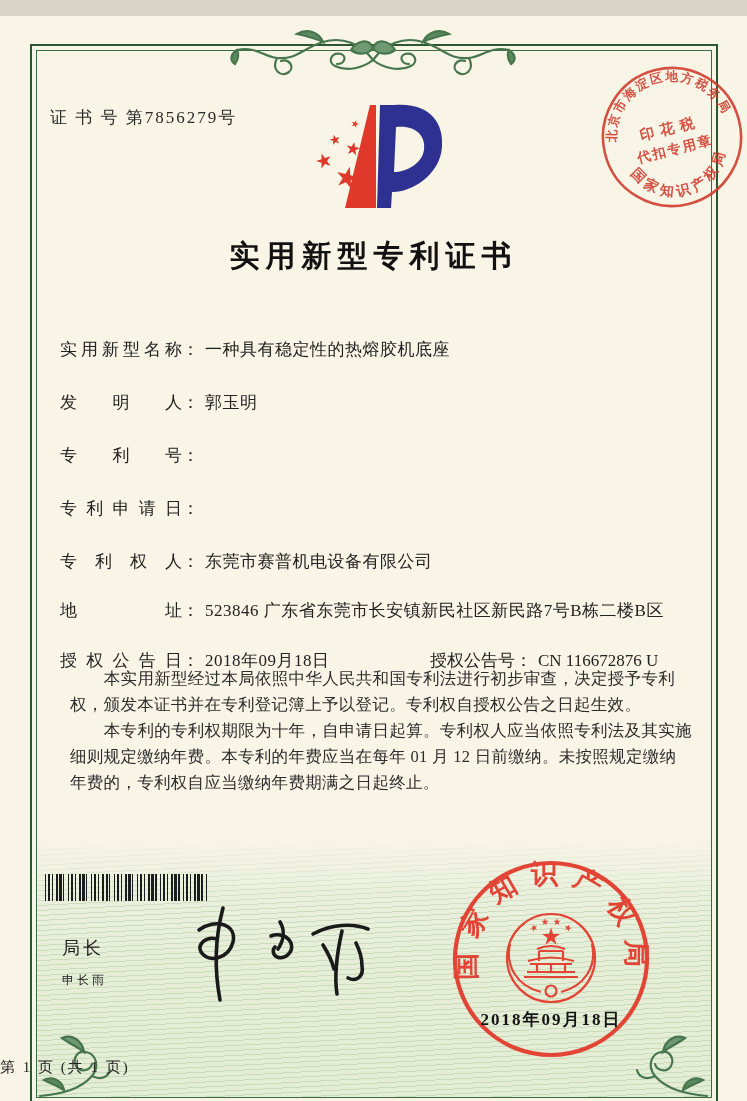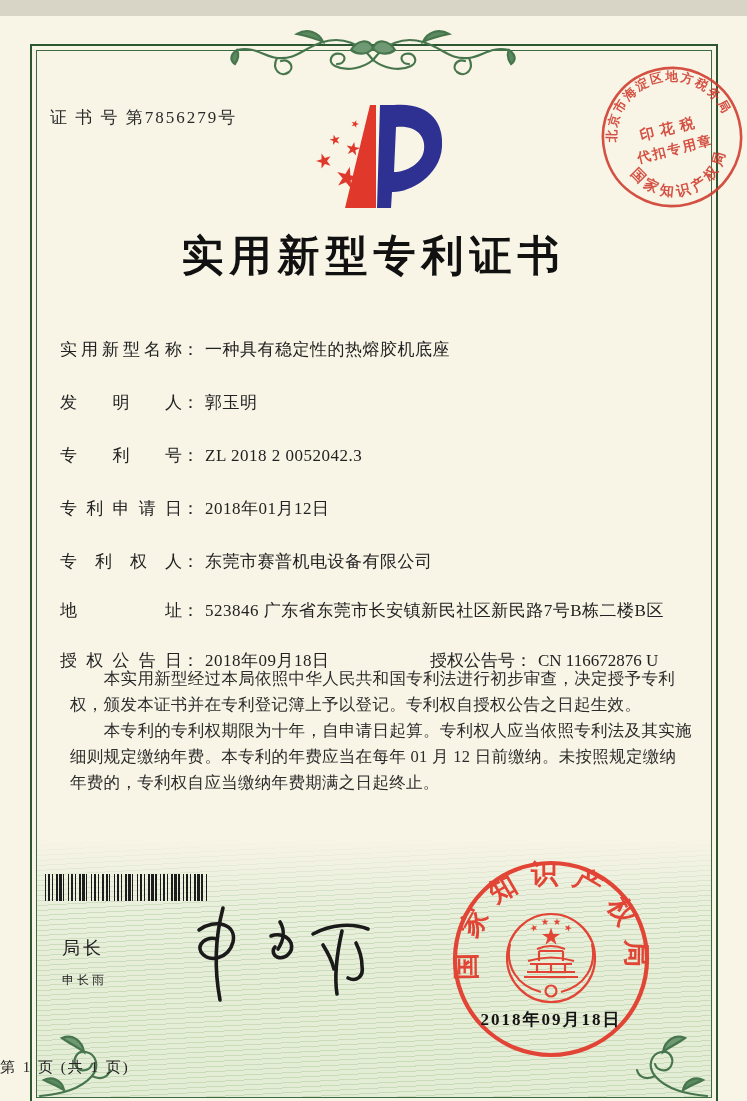--- a/index.html
+++ b/index.html
@@ -18,22 +18,22 @@
     -webkit-mask-image:linear-gradient(to bottom, transparent 0, #000 70px);
     mask-image:linear-gradient(to bottom, transparent 0, #000 70px); }
   
   .frame-outer { position:absolute; left:30px; top:28px; right:29px; bottom:13px;
     border:2.5px solid #2c5731; z-index:2; pointer-events:none; }
   .frame-inner { position:absolute; left:36px; top:34px; right:35px; bottom:19px;
     border:1px solid #3c6b42; z-index:2; pointer-events:none; }
   .ornament { position:absolute; z-index:3; }
   .cert-no { position:absolute; left:50px; top:90px; font-size:17px; letter-spacing:2px; color:#2a2a2a; z-index:4; }
   .logo { position:absolute; left:287px; top:84px; z-index:4; }
-  .title { position:absolute; left:0; right:0; top:212px; margin:0; text-align:center;
-    font-size:42px; font-weight:bold; letter-spacing:6px; color:#111; z-index:4; }
+  .title { position:absolute; left:0; right:0; top:220px; margin:0; text-align:center;
+    font-size:30px; font-weight:bold; letter-spacing:6px; color:#111; z-index:4; }
   .fields { position:absolute; left:60px; top:322px; width:632px; z-index:4; font-size:17px; }
   .f-row { position:absolute; left:0; display:flex; width:100%; line-height:24px; }
   .flabel { display:inline-block; width:122px; text-align:justify; text-align-last:justify; flex:0 0 122px; }
   .fcolon { flex:0 0 auto; margin-right:6px; }
   .fvalue { flex:1 1 auto; letter-spacing:.5px; }
   .addr-val { max-width:460px; }
   .grant-right { position:absolute; left:370px; top:0; display:flex; }
   .grant-right .glabel { margin-right:0;text-align:center; }
   .paras { position:absolute; left:70px; right:54px; top:650px; z-index:4; }
   .paras p { margin:0; font-size:16.5px; line-height:25.9px; text-indent:2.05em;
@@ -132,26 +132,24 @@
       <span class="fvalue">一种具有稳定性的热熔胶机底座</span>
     </div>
     <div class="f-row" style="top:53px">
       <span class="flabel">发明人</span>
         <span class="fcolon">：</span>
       <span class="fvalue">郭玉明</span>
     </div>
     <div class="f-row" style="top:106px">
       <span class="flabel">专利号</span>
         <span class="fcolon">：</span>
-      <span class="fvalue">ZL 2018 2 0052042.3</span>
     </div>
     <div class="f-row" style="top:159px">
       <span class="flabel">专利申请日</span>
         <span class="fcolon">：</span>
-      <span class="fvalue">2018年01月12日</span>
     </div>
     <div class="f-row" style="top:212px">
       <span class="flabel">专利权人</span>
         <span class="fcolon">：</span>
       <span class="fvalue">东莞市赛普机电设备有限公司</span>
     </div>
     <div class="f-row" style="top:261px">
       <span class="flabel">地址</span>
         <span class="fcolon">：</span>
       <span class="fvalue addr-val">523846 广东省东莞市长安镇新民社区新民路7号B栋二楼B区</span>

